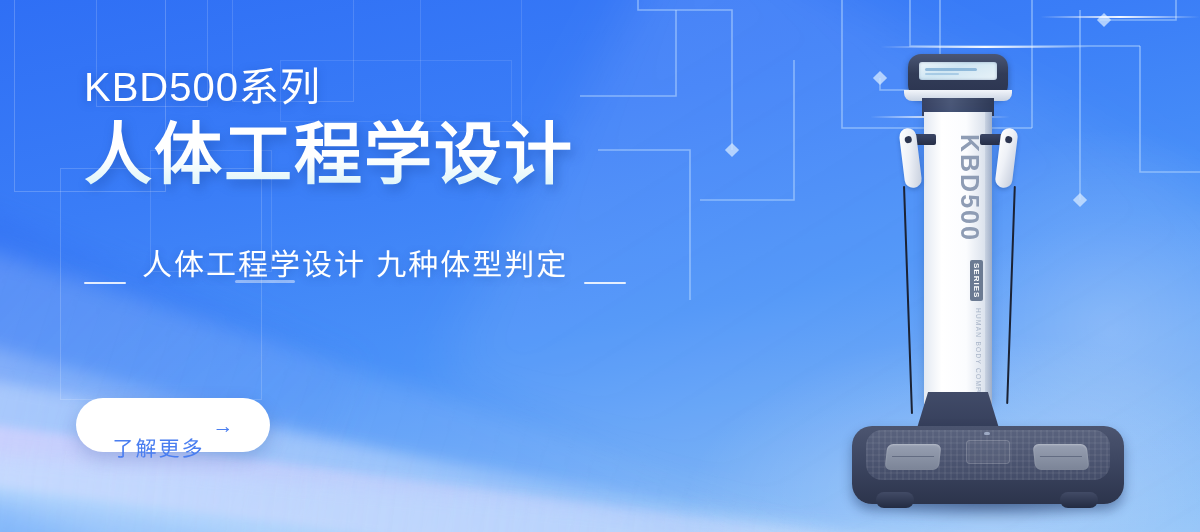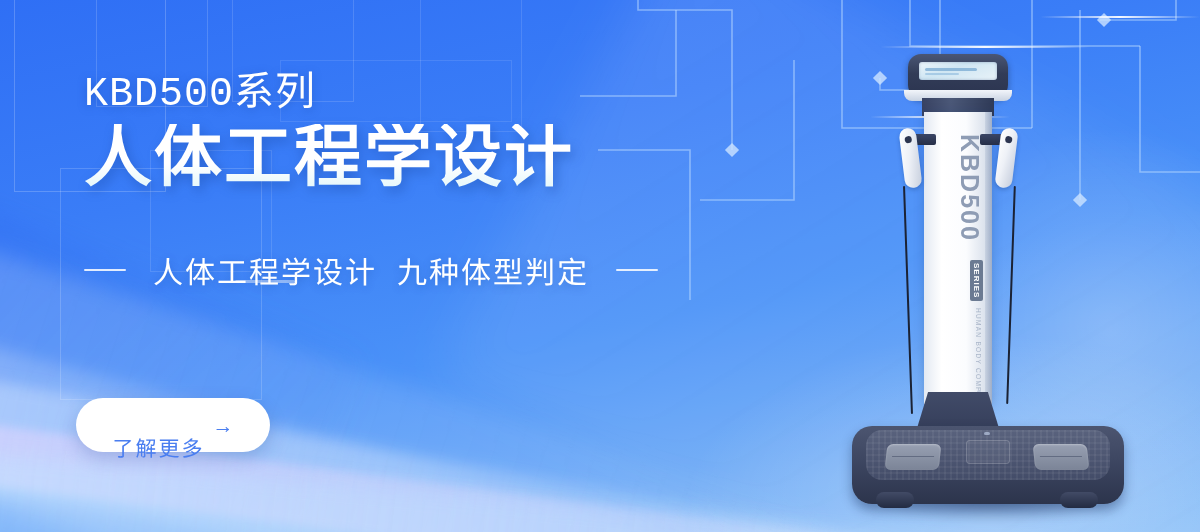--- a/index.html
+++ b/index.html
@@ -59,35 +59,35 @@
   .hline{position:absolute;height:3px;border-radius:2px;background:rgba(255,255,255,.45);}
   .hl1{left:235px;top:280px;width:60px;}
 
   
   .circuit{position:absolute;right:0;top:0;width:620px;height:320px;}
   .glowline{position:absolute;height:2px;
         background:linear-gradient(90deg,rgba(255,255,255,0),rgba(255,255,255,.95),rgba(255,255,255,0));
         filter:blur(.6px);}
 
   
-  .copy{position:absolute;left:84px;top:72px;width:640px;font-family:Liberation Mono, monospace;}
+  .copy{position:absolute;left:84px;top:64px;width:640px;}
 
   .eyebrow{
     font-size:40px;line-height:1.15;font-weight:400;color:#ffffff;
     letter-spacing:1px;text-shadow:0 2px 10px rgba(16,60,150,.35);
     margin:0 0 6px 0;
   }
   .headline{
     font-size:68px;line-height:1.12;font-weight:bold;margin:0;
     letter-spacing:2px;
     background:linear-gradient(180deg,#ffffff 52%,#d8f3f8 100%);
     -webkit-background-clip:text;background-clip:text;color:transparent;
     filter:drop-shadow(3px 5px 6px rgba(18,62,150,.38));
   }
-  .sub-row{display:flex;align-items:center;gap:27px;margin-top:48px;}
+  .sub-row{display:flex;align-items:flex-end;gap:16px;margin-top:48px;}
   .sub-dash{height:2px;width:42px;background:rgba(255,255,255,.85);border-radius:2px;flex:none;}
   .subtitle{
     font-size:30px;color:#ffffff;letter-spacing:2px;white-space:nowrap;
     text-shadow:0 2px 8px rgba(16,60,150,.3);
   }
 
   .cta{
     position:absolute;left:76px;top:398px;
     display:inline-flex;align-items:center;justify-content:center;gap:8px;
     width:194px;height:54px;border:none;border-radius:28px;background:#ffffff;

